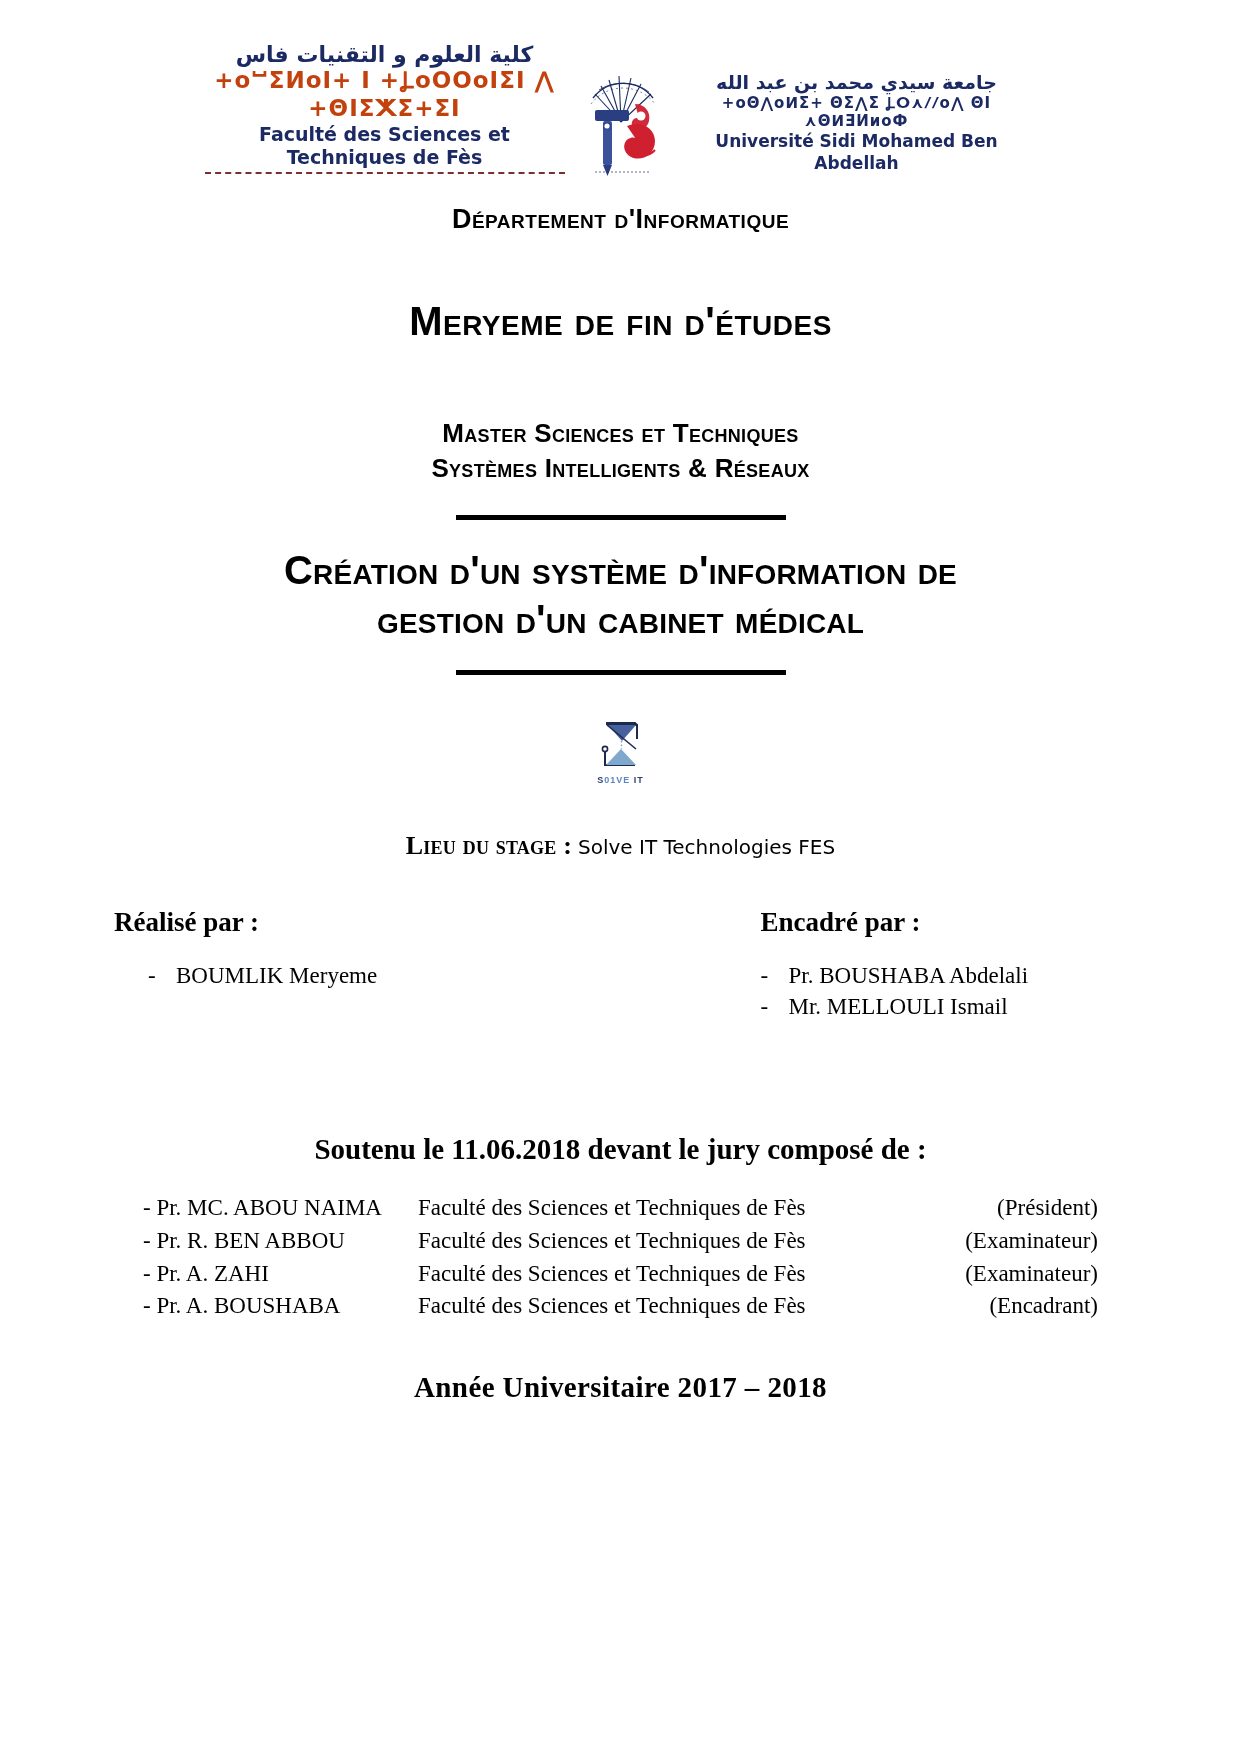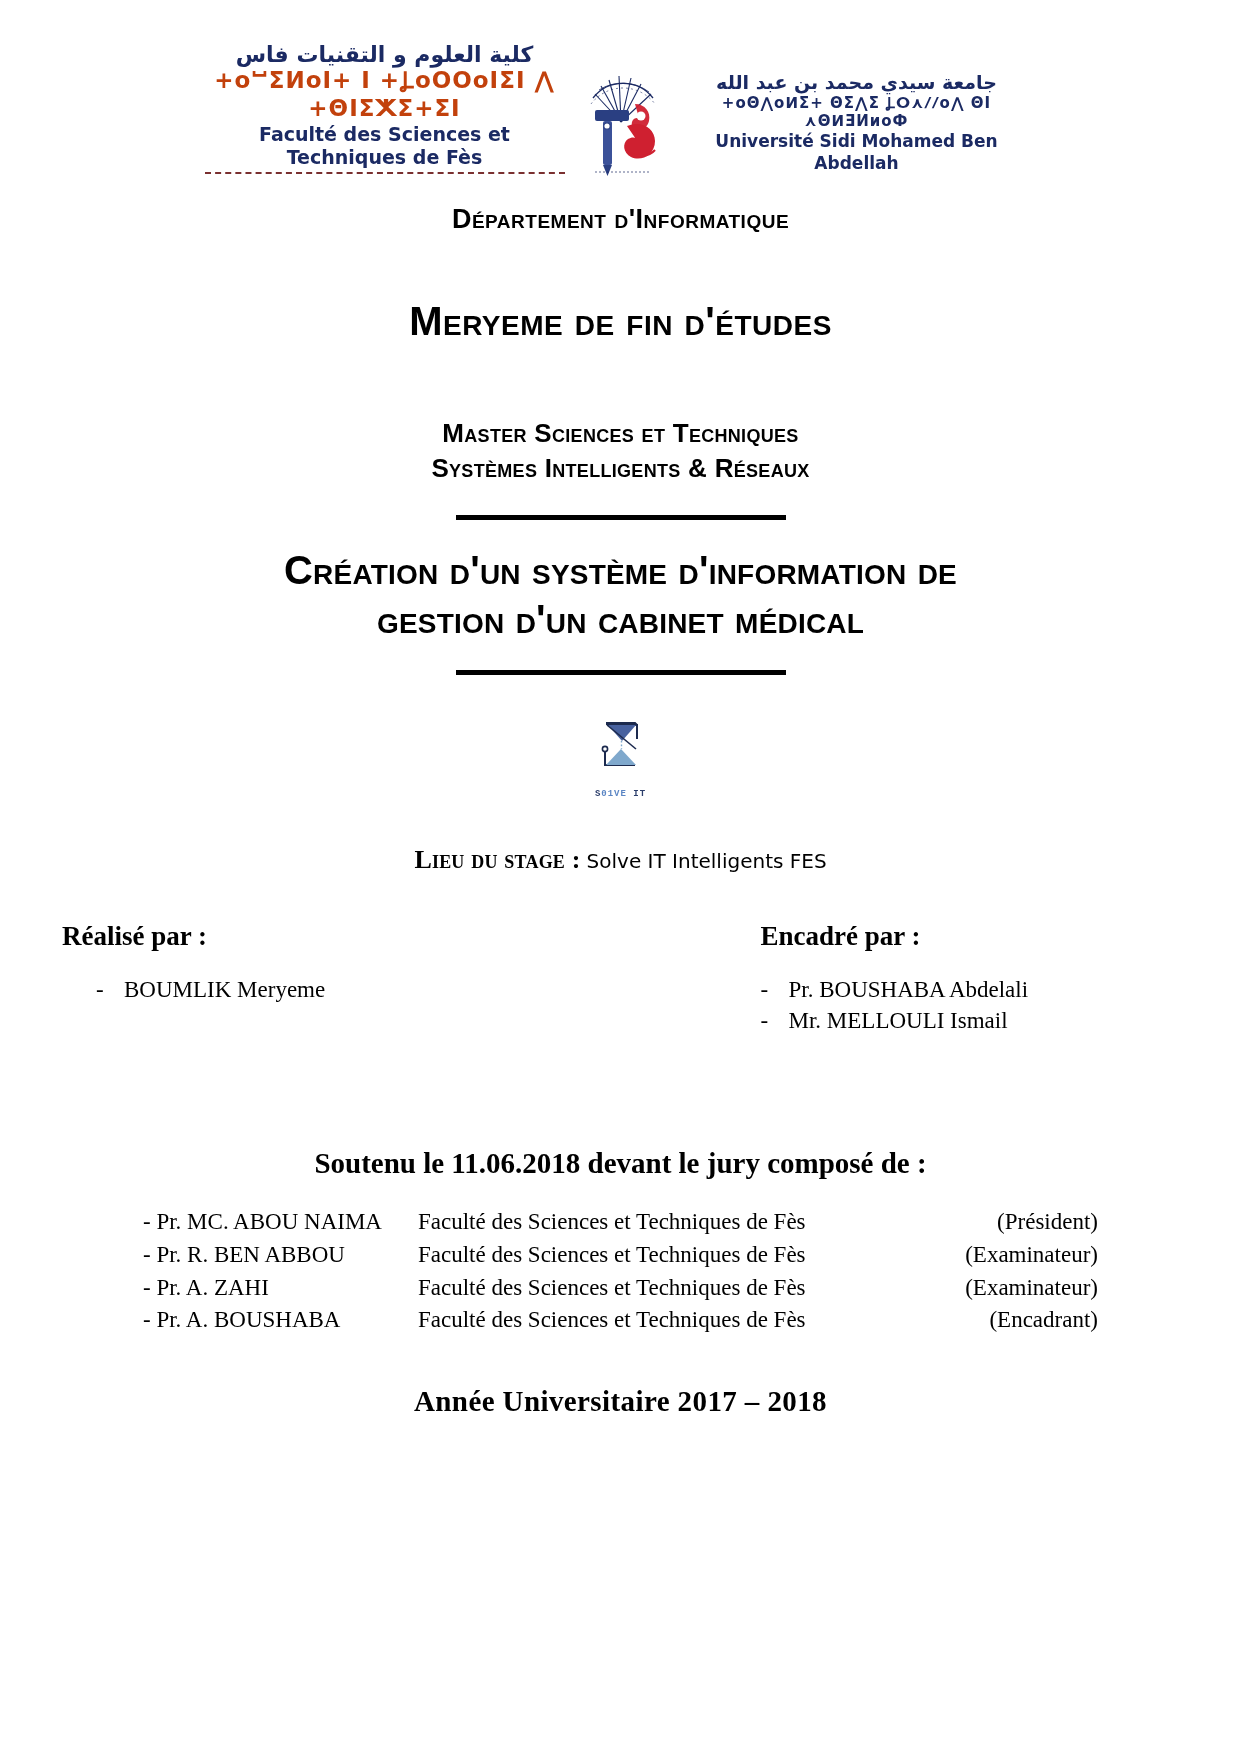--- a/index.html
+++ b/index.html
@@ -162,25 +162,25 @@
   .logo-wrap {
     margin-top: 44px;
     display: flex;
     justify-content: center;
   }
   .solveit {
     width: 70px;
     text-align: center;
   }
   .solveit-text {
-    font-family: Liberation Mono, monospace;
+    font-family: Liberation Sans, sans-serif;
     font-size: 9px;
     font-weight: bold;
     letter-spacing: 1px;
-    margin-top: 14px;
+    margin-top: 0;
     color: #2c3e6b;
   }
   .solveit-text .mid { color: #5b86c4; }
 
   
   .stage {
     text-align: center;
     margin-top: 46px;
     font-size: 0;
   }
@@ -195,21 +195,21 @@
     font-family: "DejaVu Sans", sans-serif;
     font-size: 20px;
     font-weight: normal;
     padding-left: 6px;
   }
 
   
   .people {
     display: flex;
     margin-top: 46px;
-    padding: 0 48px;
+    padding: 0 100px;
   }
   .people-col {
     flex: 1 1 50%;
   }
   .people-col.right { padding-left: 40px; }
   .people-head {
     font-family: "Liberation Serif", serif;
     font-weight: bold;
     font-size: 27px;
     margin-left: 14px;
@@ -353,21 +353,21 @@
 
         <line x1="30.5" y1="22" x2="30.5" y2="30" stroke="#7fa8cc" stroke-width="1.4" stroke-dasharray="1.6 2"></line>
 
         <circle cx="14" cy="30" r="2.6" fill="#ffffff" stroke="#1c2a4e" stroke-width="1.6"></circle>
       </svg>
       <div class="solveit-text"><span>S</span><span class="mid">01VE</span><span> IT</span></div>
     </div>
   </div>
 
   <div class="stage">
-    <span class="stage-label">Lieu du stage :</span><span class="stage-value">Solve IT Intelligents FES</span>
+    <span class="stage-label">Lieu du stage :</span><span class="stage-value">Solve IT Technologies FES</span>
   </div>
 
   <div class="people">
 
     <div class="people-col left">
       <div class="people-head">Réalisé par :</div>
       <ul class="people-list">
         <li>
             <span class="dash">-</span>
             <span>BOUMLIK Meryeme</span>

